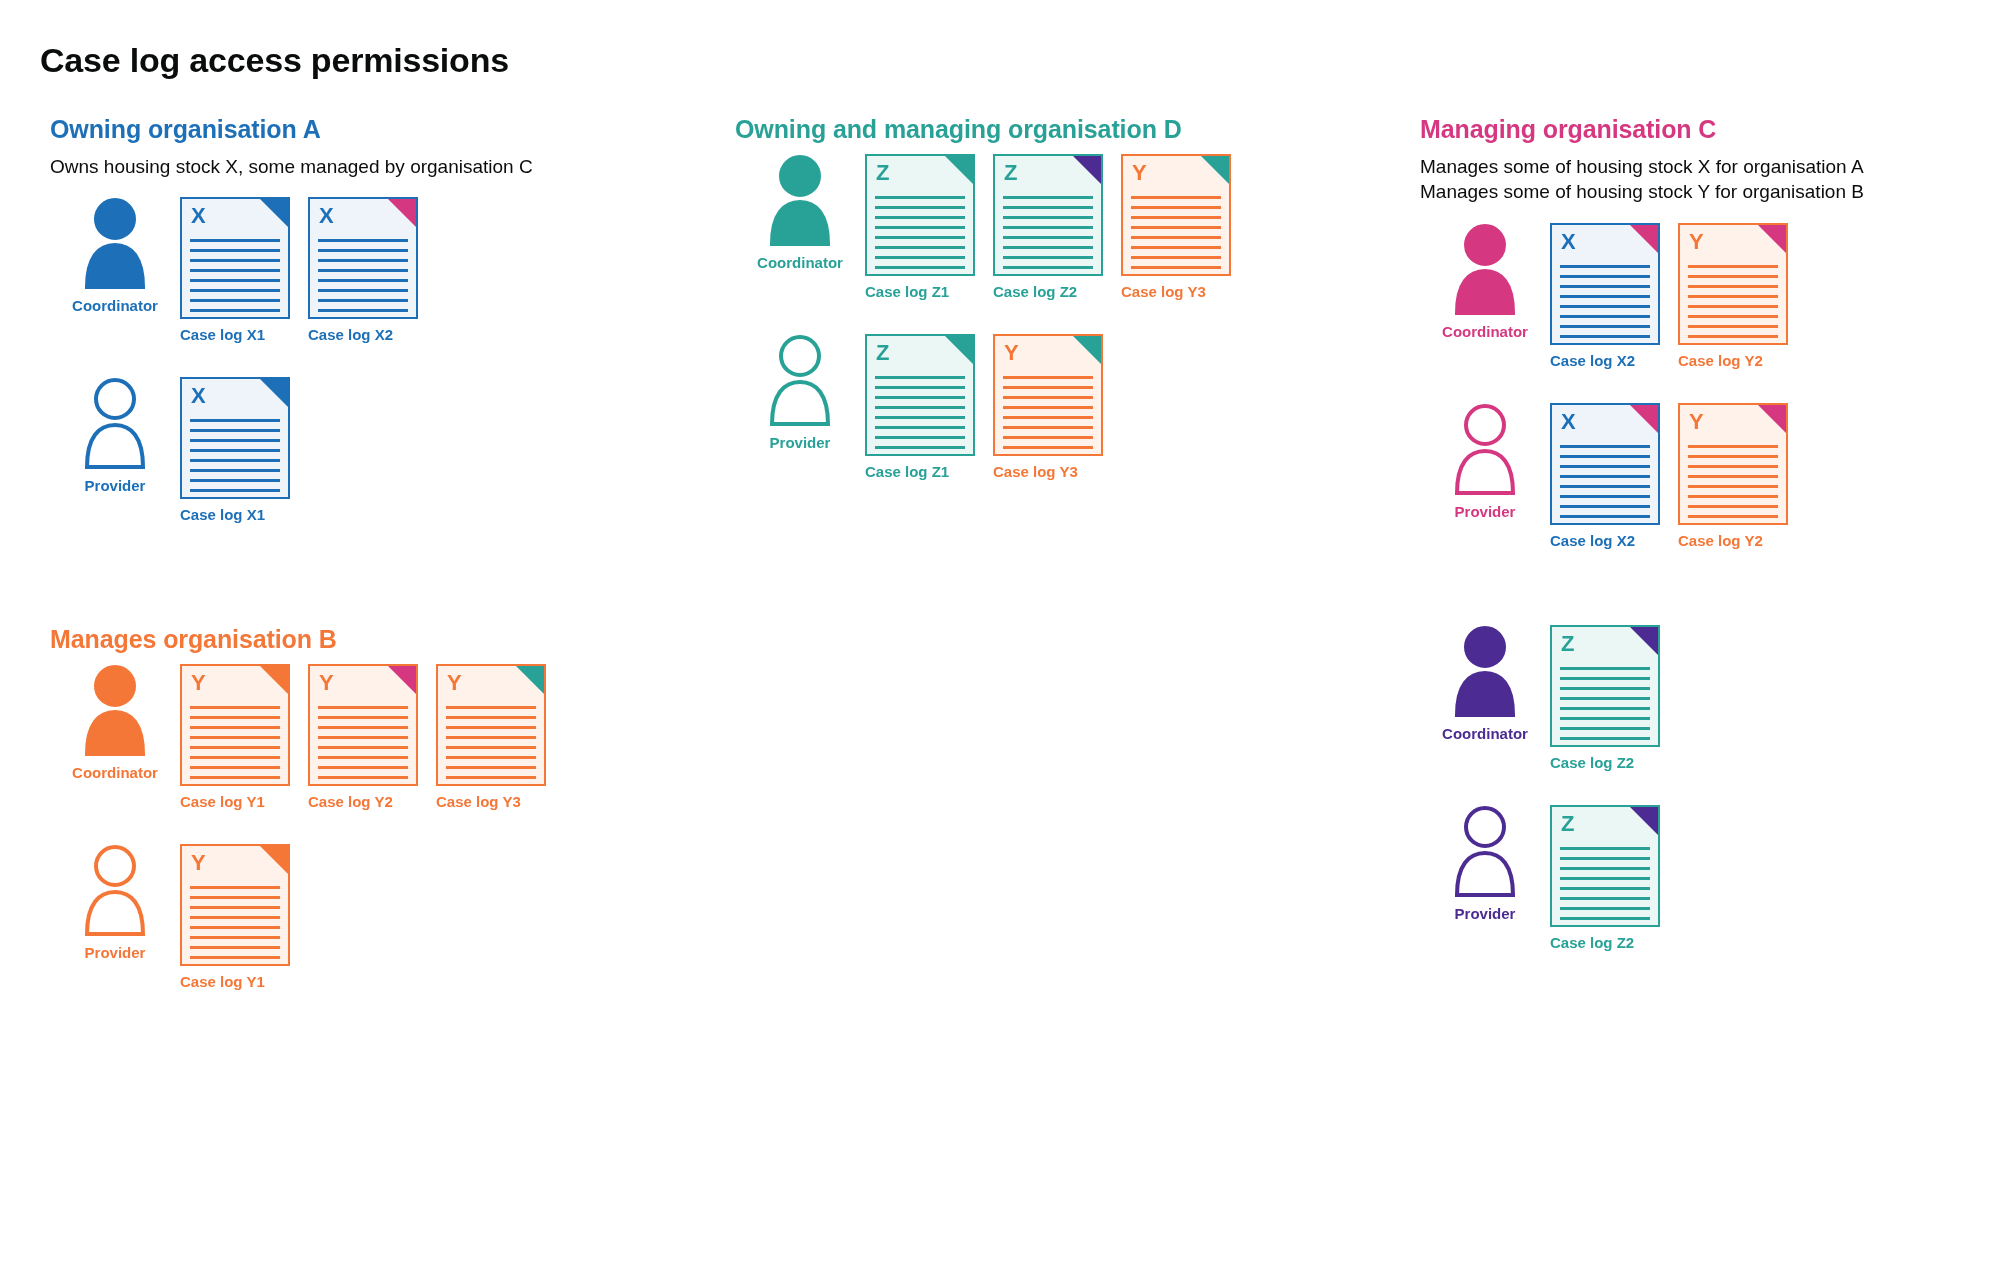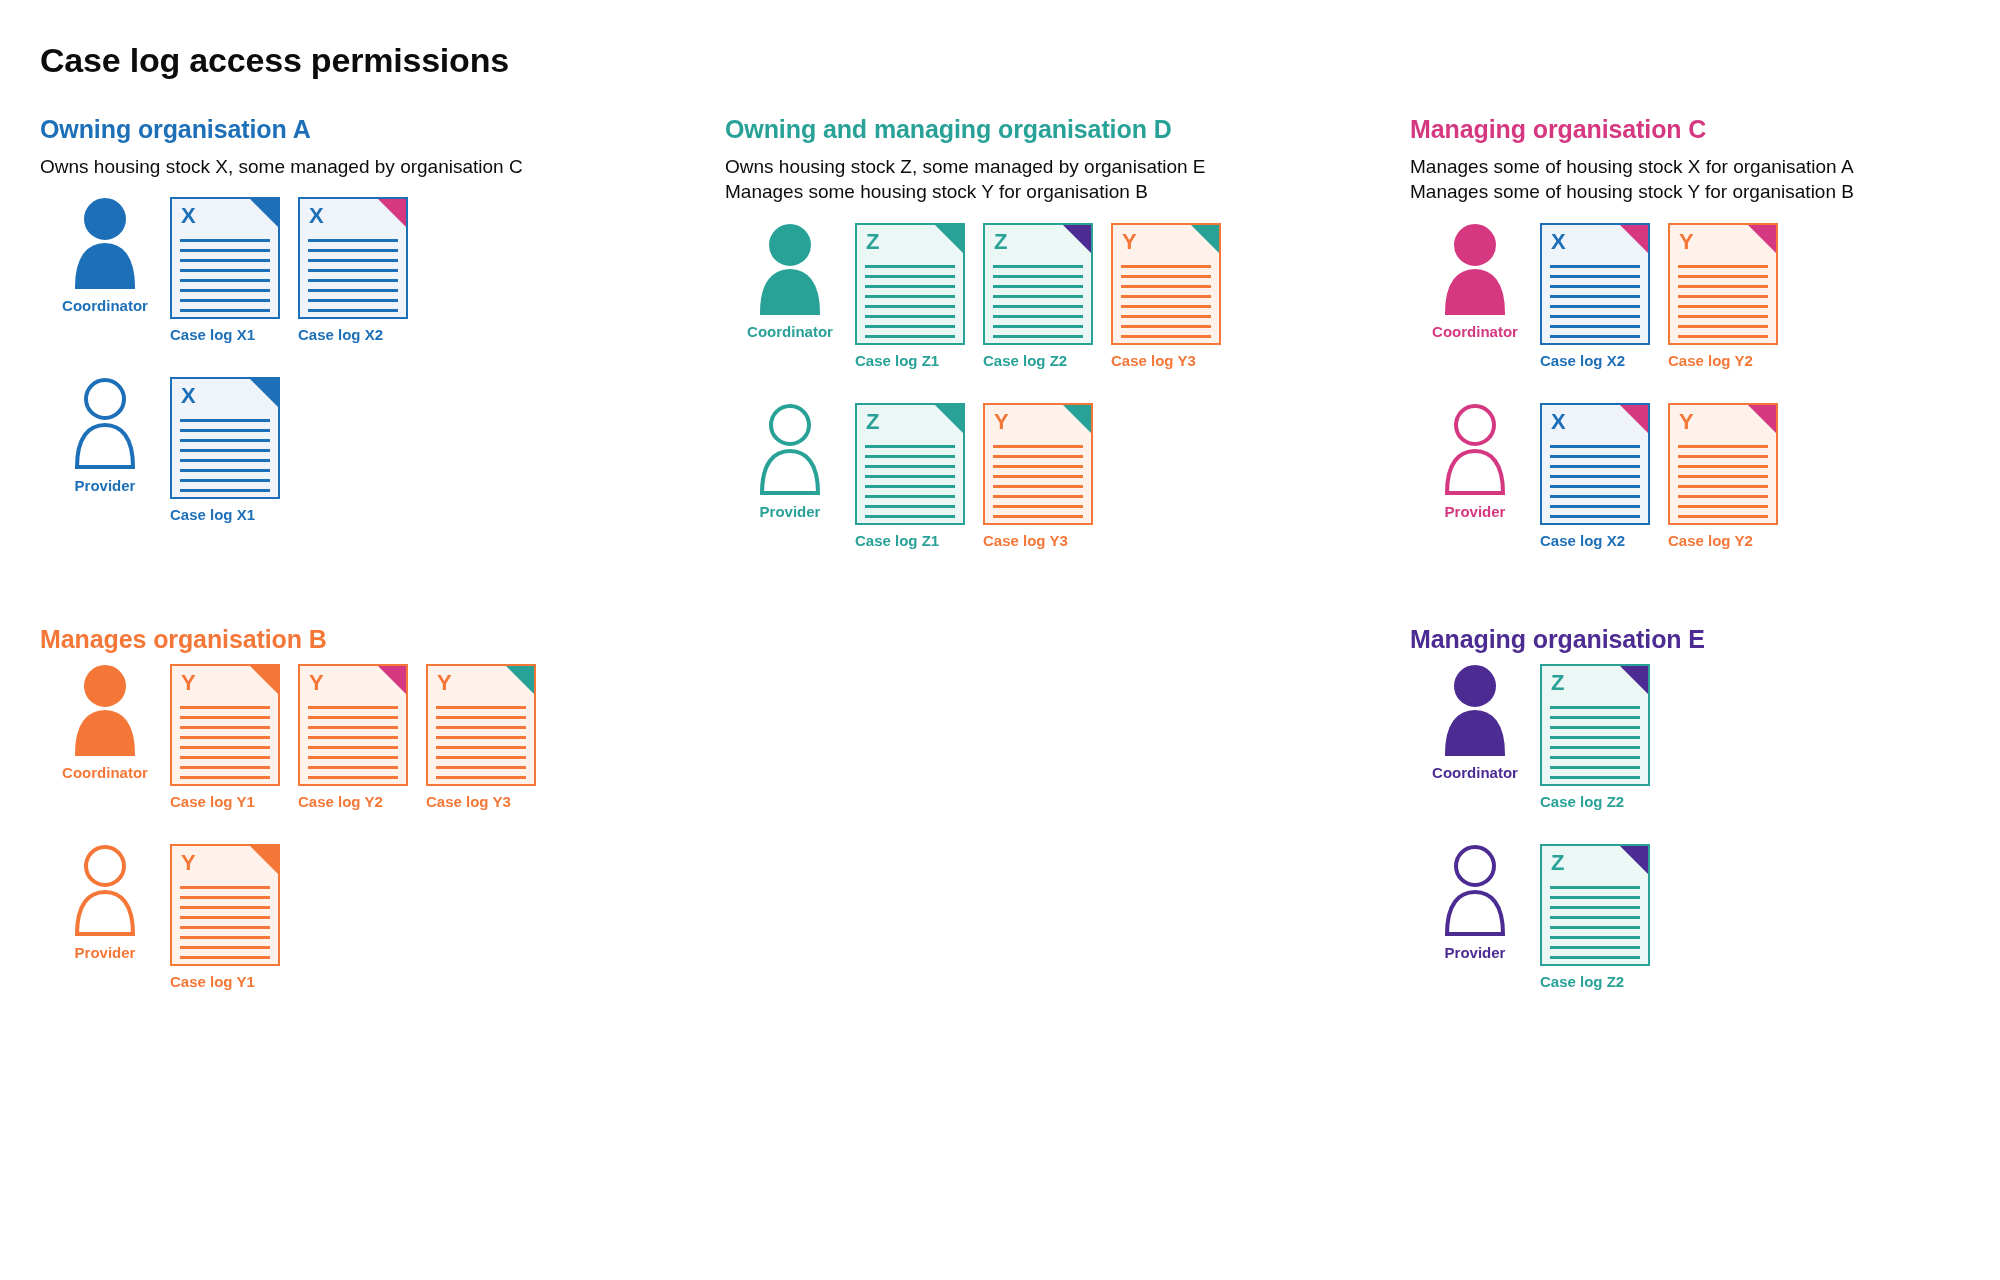--- a/index.html
+++ b/index.html
@@ -27,20 +27,21 @@
     font-weight: bold;
     margin: 10px 0 34px 0;
     letter-spacing: -0.2px;
   }
   .grid {
     display: grid;
     grid-template-columns: 685px 685px 570px;
     grid-template-rows: auto auto;
     column-gap: 0px;
     row-gap: 42px;
+    margin-left: 10px;
   }
   .org {
     position: relative;
   }
   .org-title {
     font-size: 25px;
     font-weight: bold;
     margin: 0 0 10px 0;
     letter-spacing: -0.1px;
   }
@@ -206,24 +207,20 @@
                   <span style="background:#1d70b8"></span>
                 </div>
               </div>
               <div class="doc-caption" style="color:#1d70b8">Case log X1</div>
             </div>
           </div>
         </div>
       </div>
       <div class="org">
         <div class="org-title" style="color:#28a197">Owning and managing organisation D</div>
-        <div class="org-desc">
-          <div>Owns housing stock Z, some managed by organisation E</div>
-          <div>Manages some housing stock Y for organisation B</div>
-        </div>
         <div class="role-row">
           <div class="person-block">
             <svg class="person-svg" viewBox="0 0 66 92">
               <circle cx="33" cy="22" r="19" fill="#28a197" stroke="#28a197" stroke-width="4"></circle>
               <path d="M5 90 C5 60 17 48 33 48 C49 48 61 60 61 90 Z" fill="#28a197" stroke="#28a197" stroke-width="4"></path>
             </svg>
             <div class="person-label" style="color:#28a197">Coordinator</div>
           </div>
           <div class="docs">
             <div class="doc">
@@ -510,21 +507,20 @@
                   <span style="background:#f47738"></span>
                 </div>
               </div>
               <div class="doc-caption" style="color:#f47738">Case log Y1</div>
             </div>
           </div>
         </div>
       </div>
       <div class="org"></div>
       <div class="org">
-        <div class="org-title" style="color:#4c2c92">Managing organisation E</div>
         <div class="role-row">
           <div class="person-block">
             <svg class="person-svg" viewBox="0 0 66 92">
               <circle cx="33" cy="22" r="19" fill="#4c2c92" stroke="#4c2c92" stroke-width="4"></circle>
               <path d="M5 90 C5 60 17 48 33 48 C49 48 61 60 61 90 Z" fill="#4c2c92" stroke="#4c2c92" stroke-width="4"></path>
             </svg>
             <div class="person-label" style="color:#4c2c92">Coordinator</div>
           </div>
           <div class="docs">
             <div class="doc">

